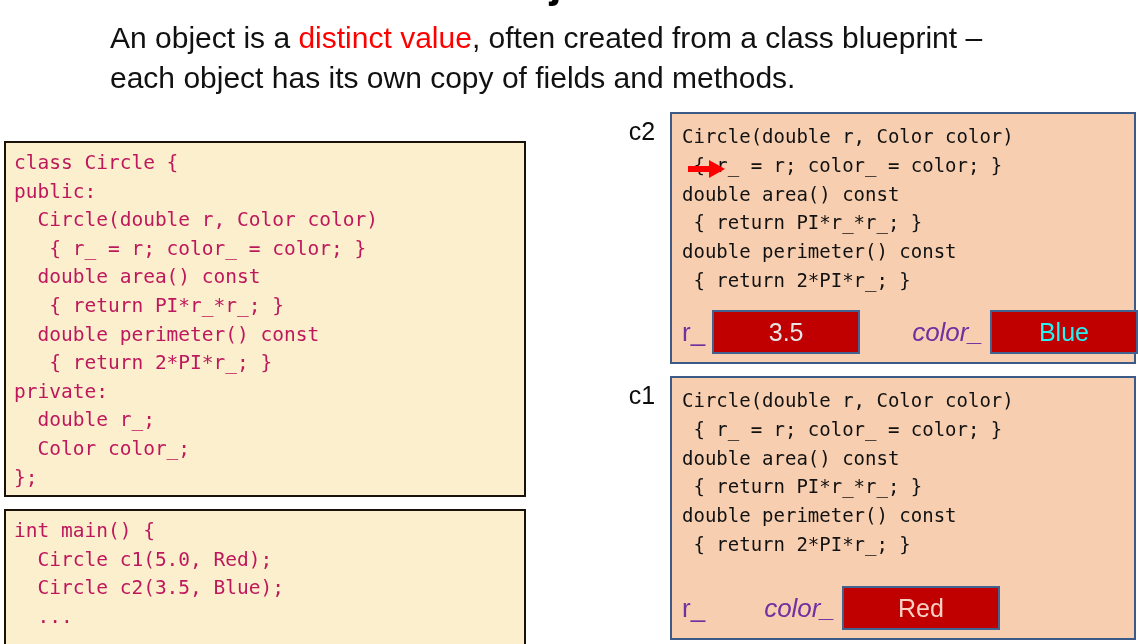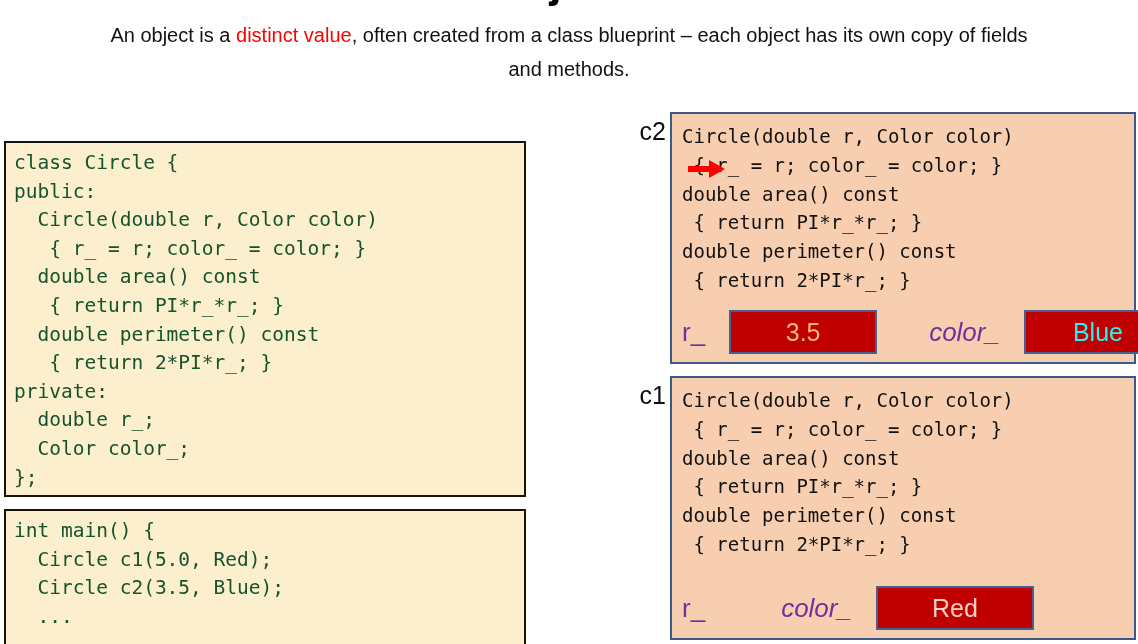--- a/index.html
+++ b/index.html
@@ -29,37 +29,36 @@
     line-height: 52px;
     white-space: nowrap;
   }
 
   
   #subtitle {
     position: absolute;
     left: 110px;
     top: 18px;
     width: 918px;
-    text-align: center;
-    font-size: 20px;
-    line-height: 34px;
+    font-size: 30px;
+    line-height: 40px;
     color: #111111;
   }
   .hl-red { color: #ff0000; }
 
   
   .code-block {
     position: absolute;
     background: #fcefcd;
     border: 2px solid #1a1208;
     box-sizing: border-box;
     font-family: "DejaVu Sans Mono", monospace;
     font-size: 19.5px;
     line-height: 28.6px;
-    color: #14532d;
+    color: #be185d;
     white-space: pre;
     padding: 6px 0 4px 8px;
     overflow: hidden;
   }
   #class-code-block {
     left: 4px;
     top: 141px;
     width: 522px;
     height: 356px;
   }
@@ -75,21 +74,21 @@
     position: absolute;
   }
   #object-group-c2 { left: 618px; top: 112px; }
   #object-group-c1 { left: 618px; top: 376px; }
 
   .object-label {
     position: absolute;
     left: 0;
     top: 4px;
     width: 48px;
-    text-align: right;
+    text-align: center;
     font-size: 25px;
     line-height: 30px;
     color: #0d0d0d;
   }
 
   .object-panel {
     position: absolute;
     left: 52px;
     top: 0;
     width: 466px;
@@ -128,35 +127,35 @@
     align-items: center;
   }
   #field-row-c2 { top: 196px; }
   #field-row-c1 { top: 208px; }
 
   .field-label {
     font-family: "Liberation Sans", sans-serif;
     font-size: 26px;
     line-height: 30px;
     color: #7030a0;
-    padding-right: 24px;
+    padding-right: 7px;
   }
   .field-label.second { padding-left: 52px; font-style: italic; }
 
   .value-box {
     background: #c00000;
     border: 2px solid #44628f;
     box-sizing: border-box;
     height: 44px;
     line-height: 40px;
     text-align: center;
     font-family: "Liberation Sans", sans-serif;
     font-size: 25px;
   }
-  .value-box.radius { width: 148px; color: #fdba74; }
+  .value-box.radius { width: 148px; color: #e5e5e5; }
   #value-box-color-c2 { width: 148px; color: #25f2f2; }
   #value-box-color-c1 { width: 158px; color: #fbcfc4; }
 </style>
 </head>
 <body>
 
 <div id="slide-title">Objects</div>
 
 <div id="subtitle"><span>An object is a </span><span class="hl-red">distinct value</span><span>, often created from a class blueprint – each object has its own copy of fields and methods.</span></div>
 

